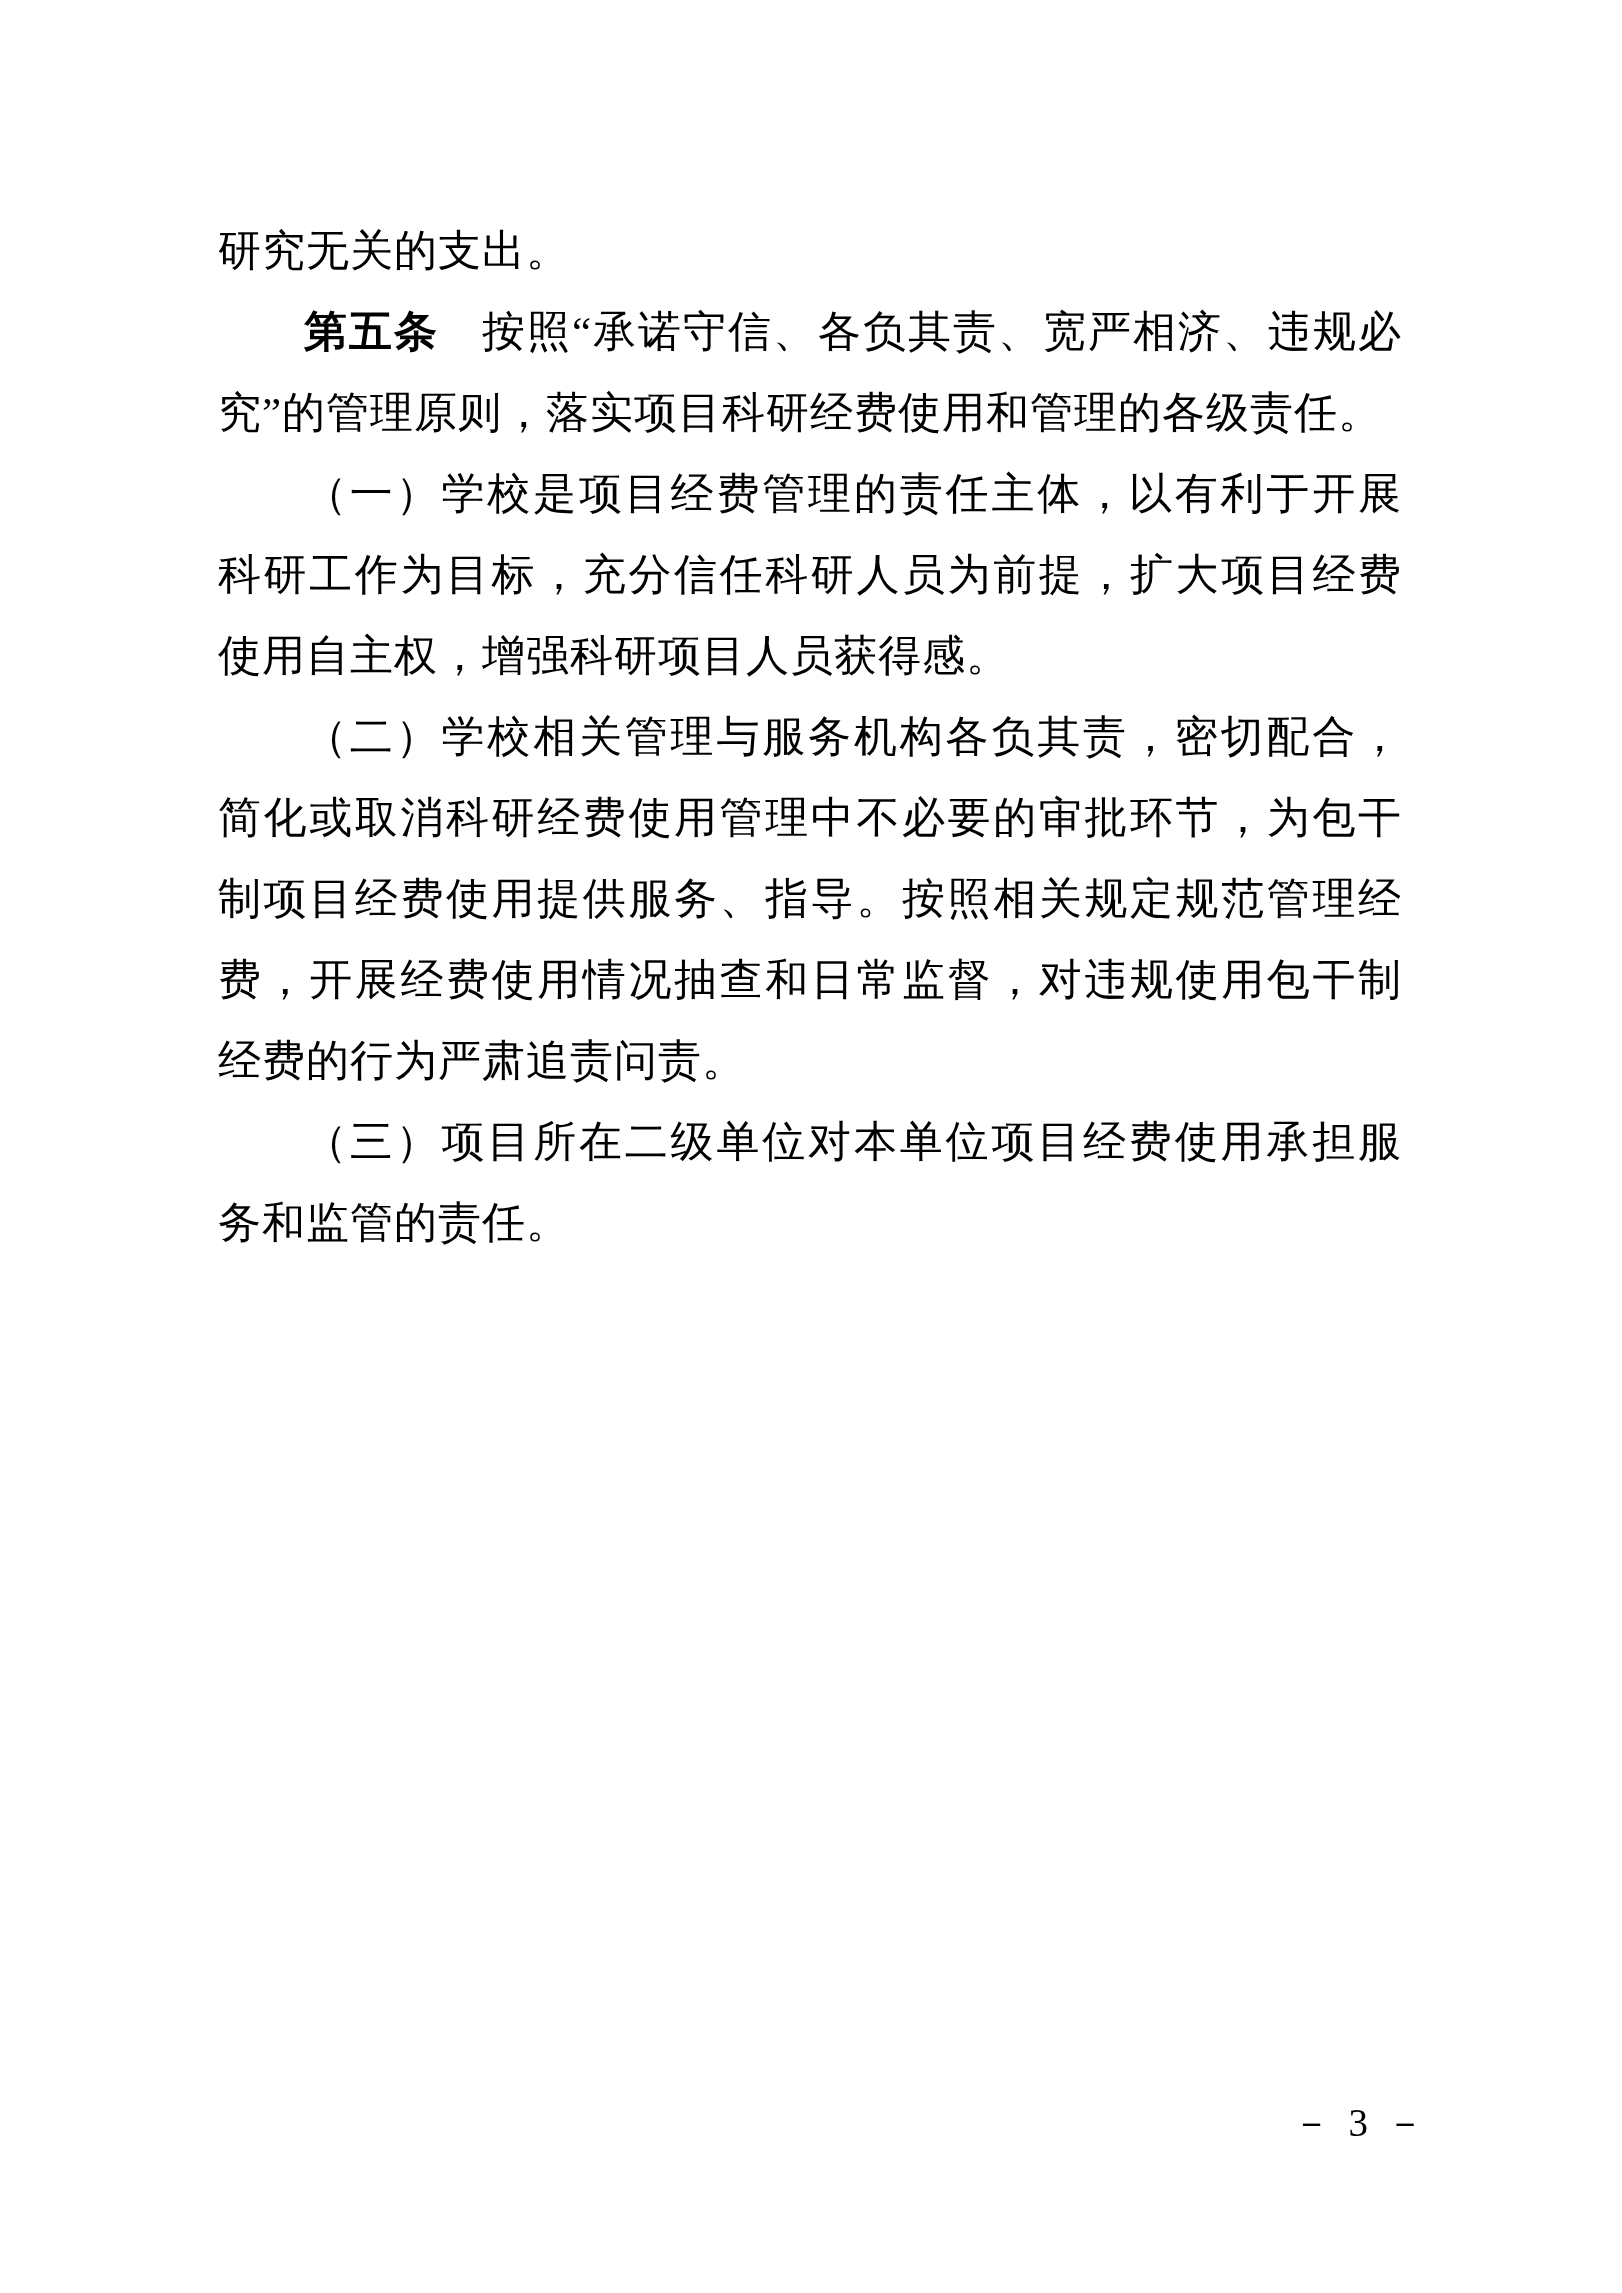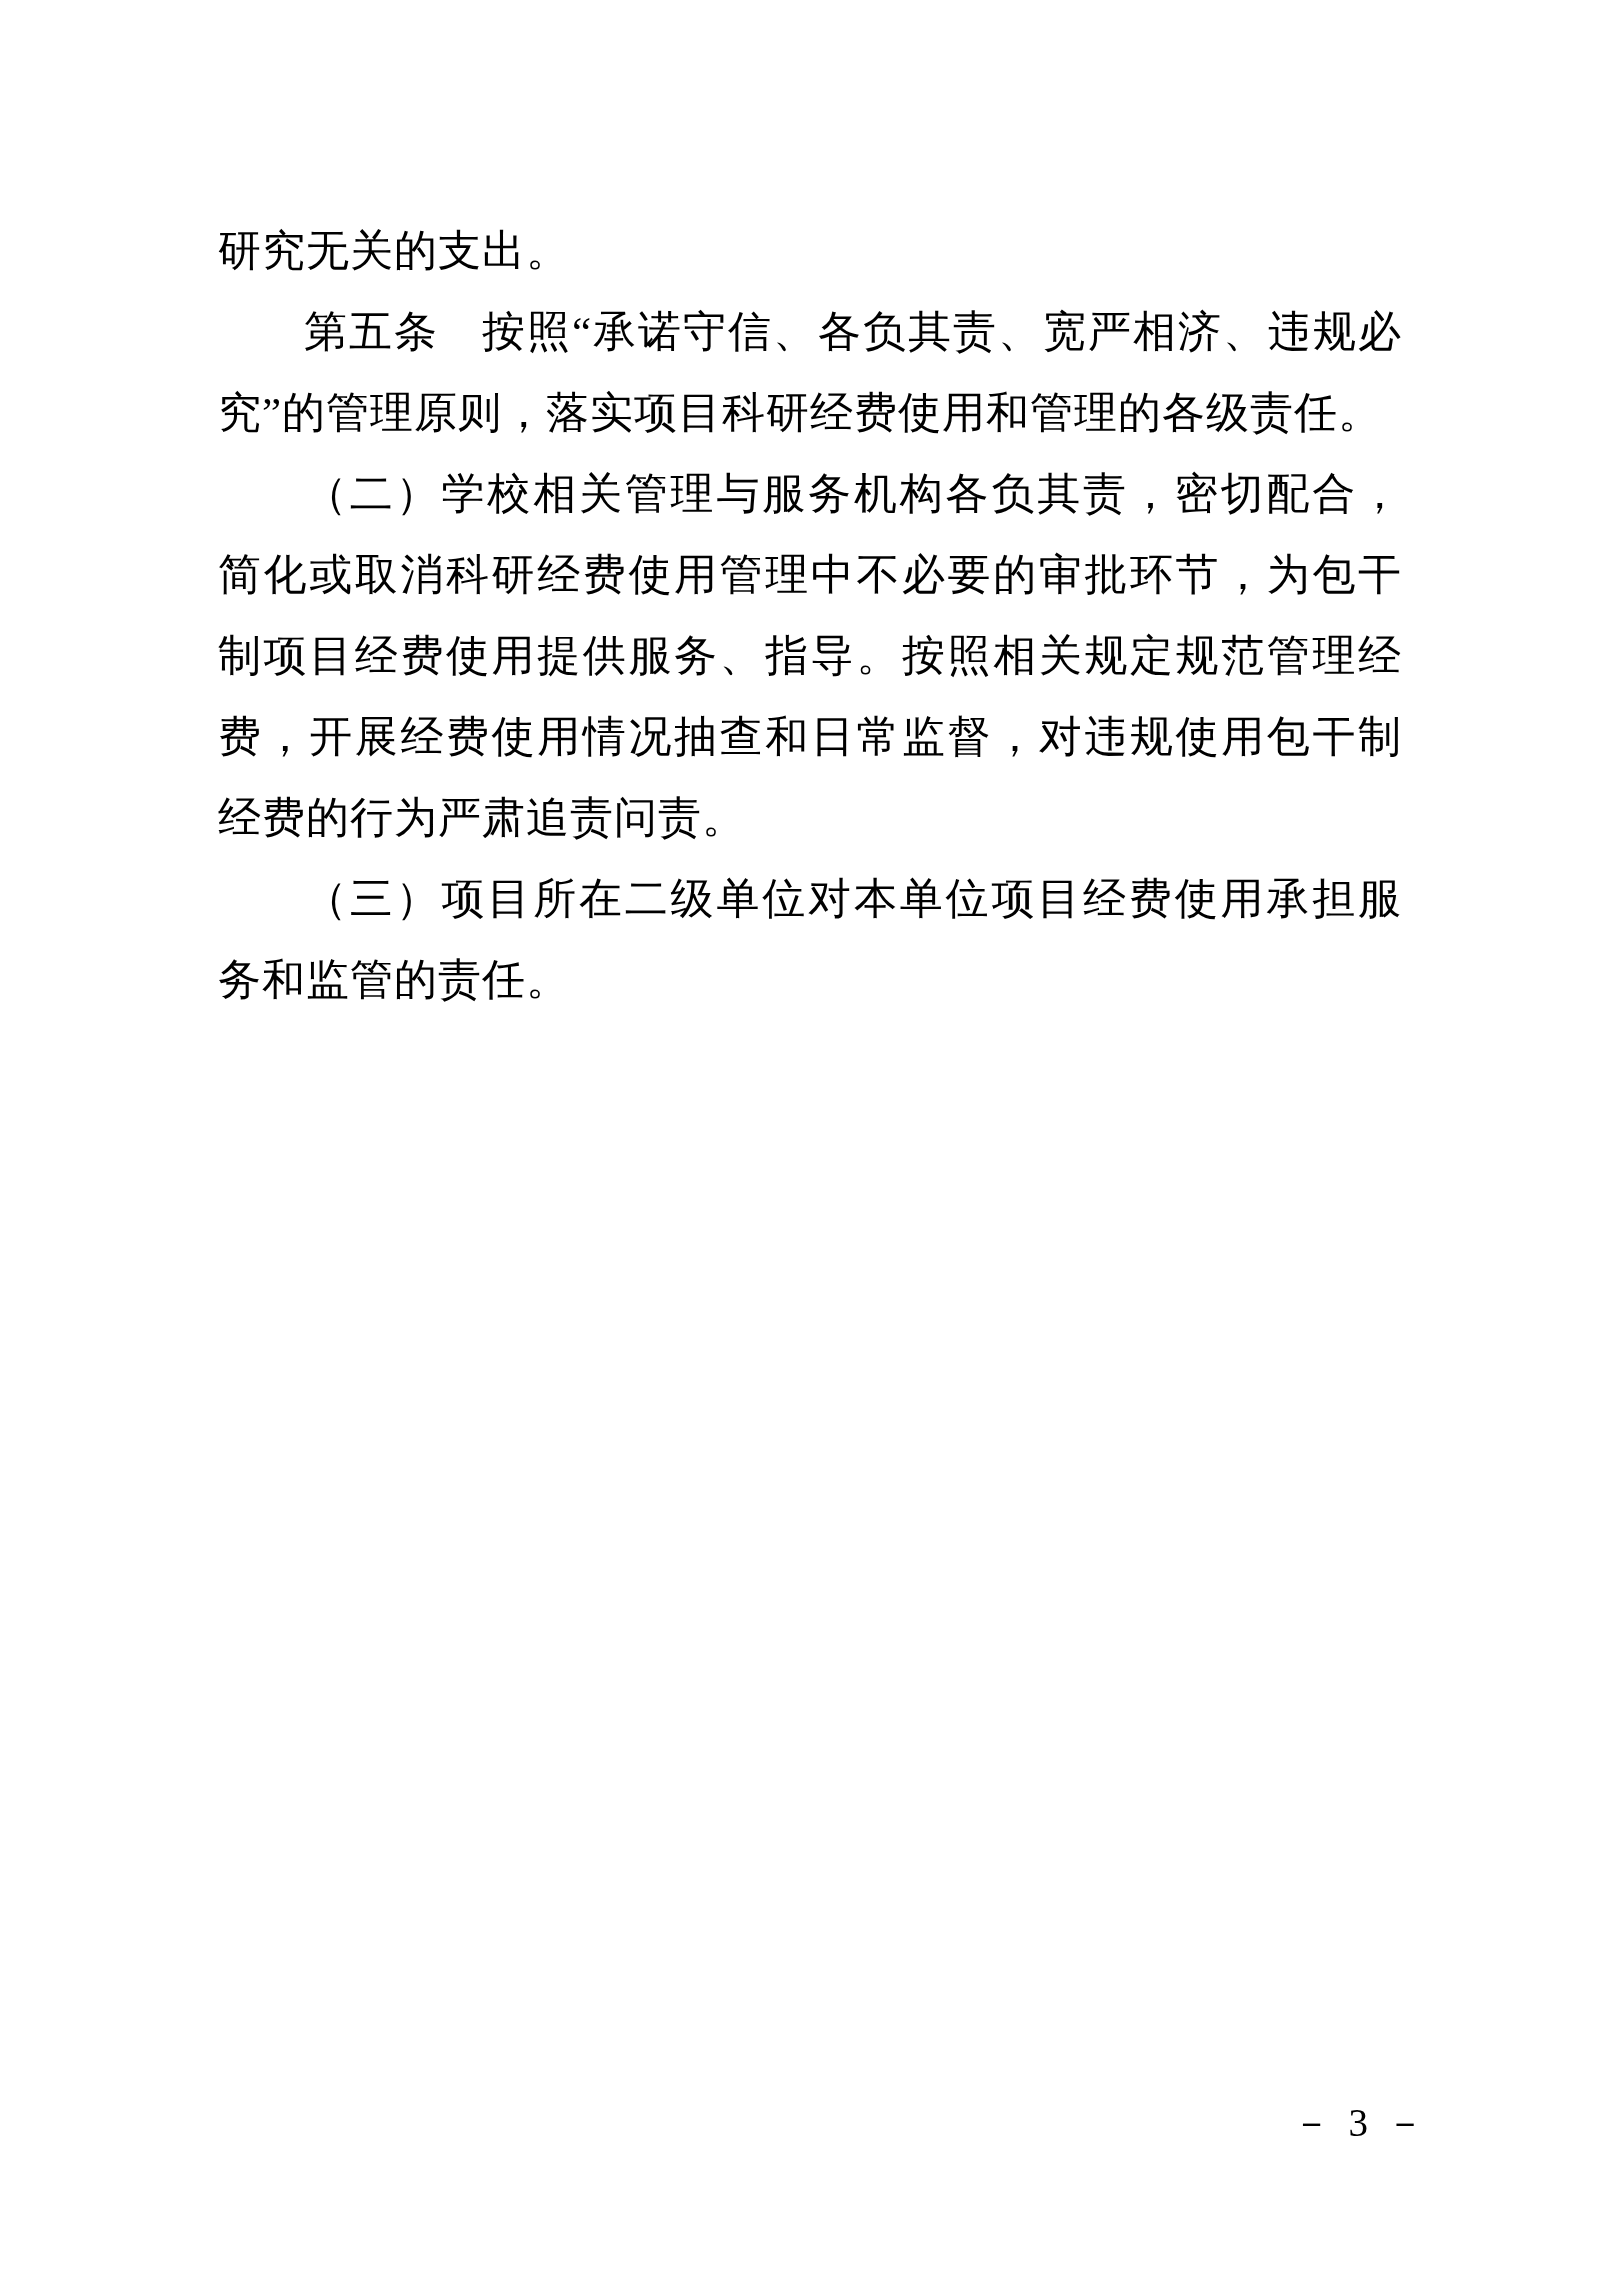--- a/index.html
+++ b/index.html
@@ -31,21 +31,21 @@
   }
   .para {
     margin: 0;
     padding: 0;
     text-indent: 2em;
   }
   .para.no-indent {
     text-indent: 0;
   }
   .para-heading {
-    font-weight: normal;
+    font-weight: bold;
     font-family: "Liberation Sans", "DejaVu Sans", sans-serif;
     margin-right: 1em;
   }
   .para-heading:empty {
     display: none;
     margin-right: 0;
   }
   .footer {
     position: absolute;
     left: 1292px;
@@ -64,20 +64,23 @@
   <div class="content">
 
     <p class="para no-indent">
       <span>研究无关的支出。</span>
     </p>
 
     <p class="para">
       <span class="para-heading">第五条</span><span>按照“承诺守信、各负其责、宽严相济、违规必究”的管理原则，落实项目科研经费使用和管理的各级责任。</span>
     </p>
 
+    <p class="para">
+      <span>（一）学校是项目经费管理的责任主体，以有利于开展科研工作为目标，充分信任科研人员为前提，扩大项目经费使用自主权，增强科研项目人员获得感。</span>
+    </p>
 
     <p class="para">
       <span>（二）学校相关管理与服务机构各负其责，密切配合，简化或取消科研经费使用管理中不必要的审批环节，为包干制项目经费使用提供服务、指导。按照相关规定规范管理经费，开展经费使用情况抽查和日常监督，对违规使用包干制经费的行为严肃追责问责。</span>
     </p>
 
     <p class="para">
       <span>（三）项目所在二级单位对本单位项目经费使用承担服务和监管的责任。</span>
     </p>
 
 

